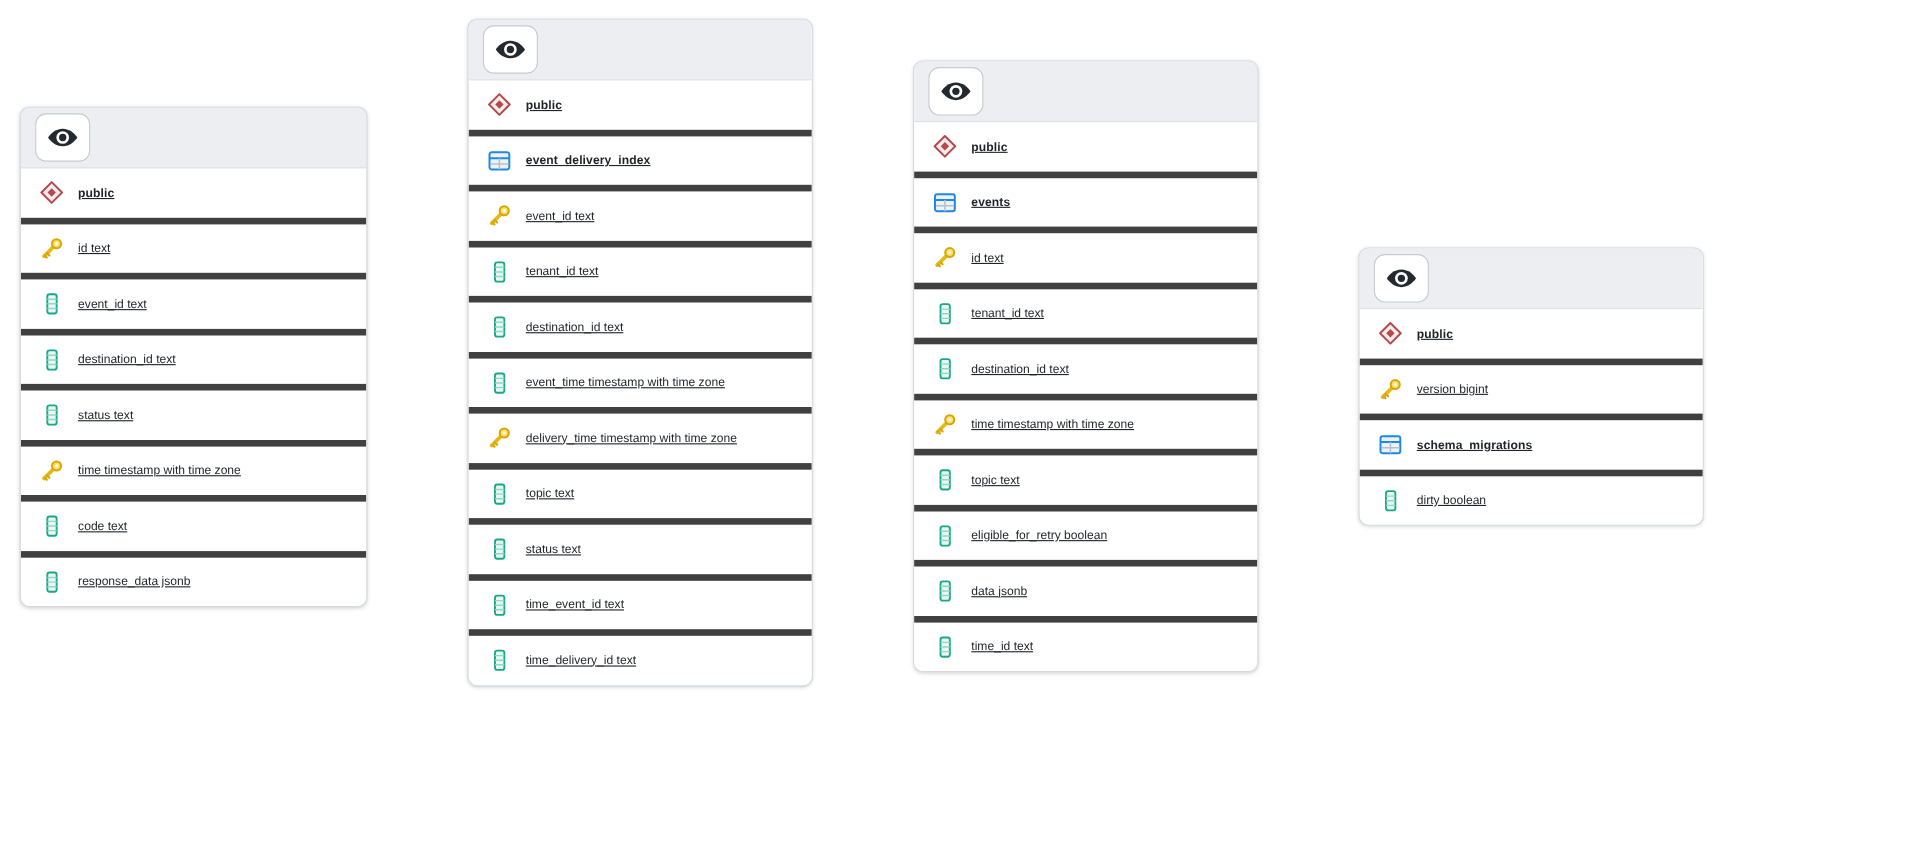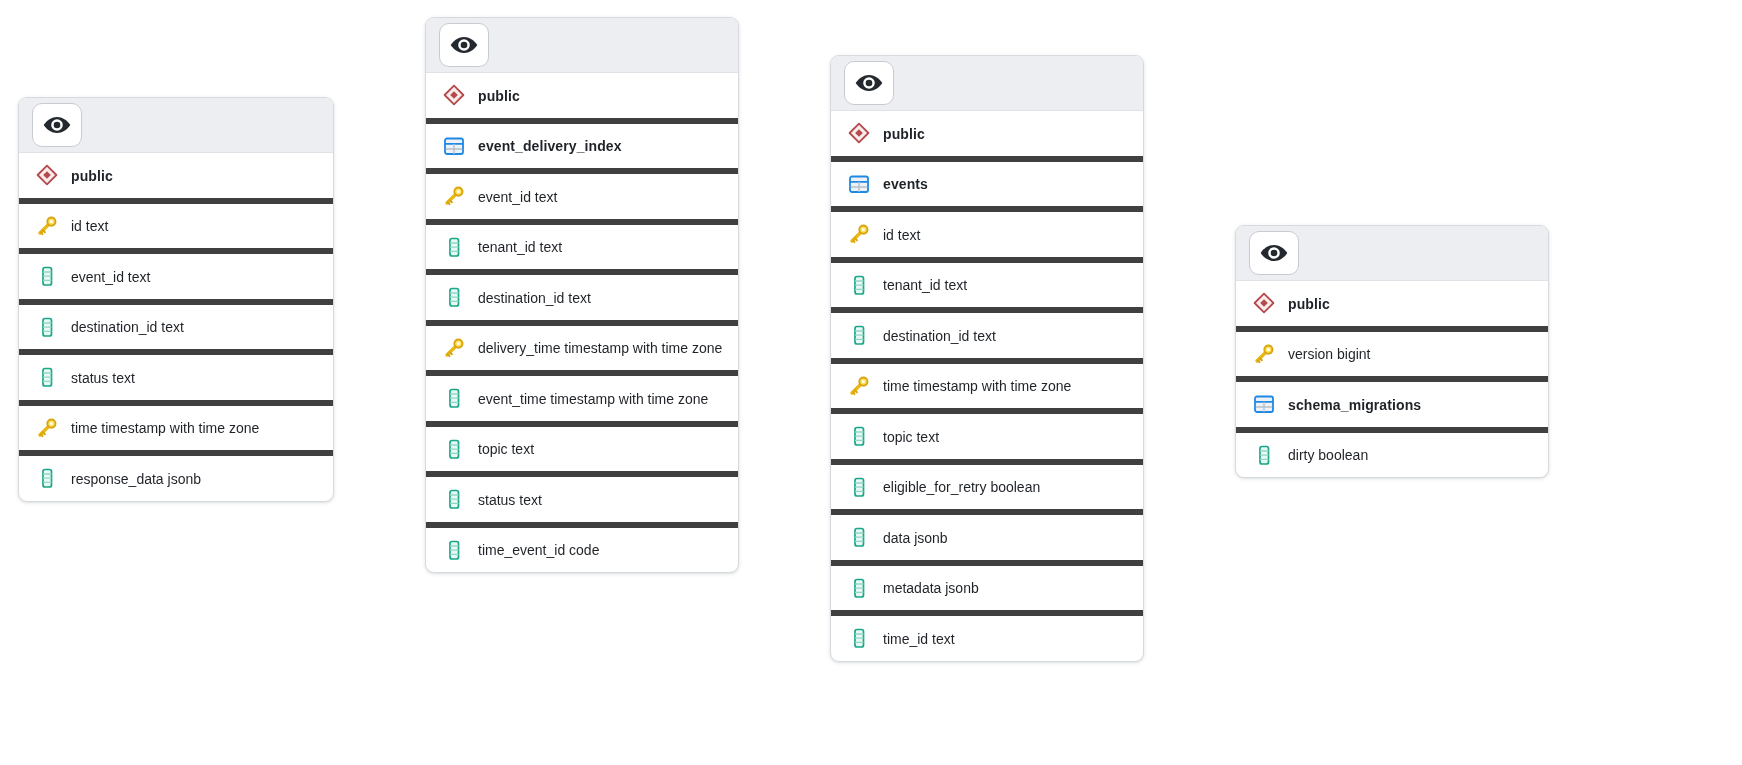--- a/index.html
+++ b/index.html
@@ -43,24 +43,25 @@
     min-height: 44px;
   }
   .row + .row { border-top: 6px solid #404040; }
   .row .icon {
     flex: 0 0 24px;
     width: 24px; height: 24px;
     display: flex; align-items: center; justify-content: center;
     margin-right: 12px;
   }
   .row .label {
-    font-size: 14px;
+    font-size: 11px;
     line-height: 24px;
     word-break: break-all;
     padding-top: 0.5px;
+    text-decoration: underline;
   }
   .row.bold .label { font-weight: 700; letter-spacing: 0.1px; }
 </style>
 </head>
 <body>
 
 <div id="canvas">
     <div class="table-card" style="left: 18px; top: 97px; width: 316px;">
       <div class="card-header">
         <button class="eye-button">
@@ -131,20 +132,29 @@
         </span>
         <span class="label">time timestamp with time zone</span>
       </div>
       <div class="row">
         <span class="icon">
           <svg width="24" height="24" viewBox="0 0 24 24">
             <rect x="8" y="3.5" width="8.5" height="17.5" rx="2" fill="#e9f8f3" stroke="#1aa689" stroke-width="1.7"></rect>
             <path d="M8 8 h8.5 M8 12.2 h8.5 M8 16.4 h8.5" stroke="#8ed8c6" stroke-width="1.3"></path>
           </svg>
         </span>
+        <span class="label">code text</span>
+      </div>
+      <div class="row">
+        <span class="icon">
+          <svg width="24" height="24" viewBox="0 0 24 24">
+            <rect x="8" y="3.5" width="8.5" height="17.5" rx="2" fill="#e9f8f3" stroke="#1aa689" stroke-width="1.7"></rect>
+            <path d="M8 8 h8.5 M8 12.2 h8.5 M8 16.4 h8.5" stroke="#8ed8c6" stroke-width="1.3"></path>
+          </svg>
+        </span>
         <span class="label">response_data jsonb</span>
       </div>
     </div>
     <div class="table-card" style="left: 425px; top: 17px; width: 314px;">
       <div class="card-header">
         <button class="eye-button">
           <span style="display: flex;">
             <svg width="30" height="26" viewBox="0 0 28 24">
               <path d="M14 4.5 C20 4.5 24.6 9 26.4 12 C24.6 15 20 19.5 14 19.5 C8 19.5 3.4 15 1.6 12 C3.4 9 8 4.5 14 4.5 Z" fill="#24292f"></path>
               <circle cx="14" cy="12" r="5.4" fill="#ffffff"></circle>
@@ -198,63 +208,72 @@
           <svg width="24" height="24" viewBox="0 0 24 24">
             <rect x="8" y="3.5" width="8.5" height="17.5" rx="2" fill="#e9f8f3" stroke="#1aa689" stroke-width="1.7"></rect>
             <path d="M8 8 h8.5 M8 12.2 h8.5 M8 16.4 h8.5" stroke="#8ed8c6" stroke-width="1.3"></path>
           </svg>
         </span>
         <span class="label">destination_id text</span>
       </div>
       <div class="row">
         <span class="icon">
           <svg width="24" height="24" viewBox="0 0 24 24">
+            <rect x="8" y="3.5" width="8.5" height="17.5" rx="2" fill="#e9f8f3" stroke="#1aa689" stroke-width="1.7"></rect>
+            <path d="M8 8 h8.5 M8 12.2 h8.5 M8 16.4 h8.5" stroke="#8ed8c6" stroke-width="1.3"></path>
+          </svg>
+        </span>
+        <span class="label">event_time timestamp with time zone</span>
+      </div>
+      <div class="row">
+        <span class="icon">
+          <svg width="24" height="24" viewBox="0 0 24 24">
             <path d="M13.8 10.2 L5 19" stroke="#e8b816" stroke-width="3.4" stroke-linecap="round"></path>
             <path d="M7.8 16.2 L9.9 18.3 M5.7 18.3 L7.5 20.1" stroke="#d9a50f" stroke-width="2" stroke-linecap="round"></path>
             <circle cx="16.4" cy="7.6" r="4.1" fill="#ffe15c" stroke="#d9a50f" stroke-width="1.9"></circle>
             <circle cx="16.4" cy="7.6" r="1.5" fill="#ffffff"></circle>
           </svg>
         </span>
         <span class="label">delivery_time timestamp with time zone</span>
       </div>
       <div class="row">
         <span class="icon">
           <svg width="24" height="24" viewBox="0 0 24 24">
             <rect x="8" y="3.5" width="8.5" height="17.5" rx="2" fill="#e9f8f3" stroke="#1aa689" stroke-width="1.7"></rect>
             <path d="M8 8 h8.5 M8 12.2 h8.5 M8 16.4 h8.5" stroke="#8ed8c6" stroke-width="1.3"></path>
           </svg>
         </span>
-        <span class="label">event_time timestamp with time zone</span>
-      </div>
-      <div class="row">
-        <span class="icon">
-          <svg width="24" height="24" viewBox="0 0 24 24">
-            <rect x="8" y="3.5" width="8.5" height="17.5" rx="2" fill="#e9f8f3" stroke="#1aa689" stroke-width="1.7"></rect>
-            <path d="M8 8 h8.5 M8 12.2 h8.5 M8 16.4 h8.5" stroke="#8ed8c6" stroke-width="1.3"></path>
-          </svg>
-        </span>
         <span class="label">topic text</span>
       </div>
       <div class="row">
         <span class="icon">
           <svg width="24" height="24" viewBox="0 0 24 24">
             <rect x="8" y="3.5" width="8.5" height="17.5" rx="2" fill="#e9f8f3" stroke="#1aa689" stroke-width="1.7"></rect>
             <path d="M8 8 h8.5 M8 12.2 h8.5 M8 16.4 h8.5" stroke="#8ed8c6" stroke-width="1.3"></path>
           </svg>
         </span>
         <span class="label">status text</span>
       </div>
       <div class="row">
         <span class="icon">
           <svg width="24" height="24" viewBox="0 0 24 24">
             <rect x="8" y="3.5" width="8.5" height="17.5" rx="2" fill="#e9f8f3" stroke="#1aa689" stroke-width="1.7"></rect>
             <path d="M8 8 h8.5 M8 12.2 h8.5 M8 16.4 h8.5" stroke="#8ed8c6" stroke-width="1.3"></path>
           </svg>
         </span>
-        <span class="label">time_event_id code</span>
+        <span class="label">time_event_id text</span>
+      </div>
+      <div class="row">
+        <span class="icon">
+          <svg width="24" height="24" viewBox="0 0 24 24">
+            <rect x="8" y="3.5" width="8.5" height="17.5" rx="2" fill="#e9f8f3" stroke="#1aa689" stroke-width="1.7"></rect>
+            <path d="M8 8 h8.5 M8 12.2 h8.5 M8 16.4 h8.5" stroke="#8ed8c6" stroke-width="1.3"></path>
+          </svg>
+        </span>
+        <span class="label">time_delivery_id text</span>
       </div>
     </div>
     <div class="table-card" style="left: 830px; top: 55px; width: 314px;">
       <div class="card-header">
         <button class="eye-button">
           <span style="display: flex;">
             <svg width="30" height="26" viewBox="0 0 28 24">
               <path d="M14 4.5 C20 4.5 24.6 9 26.4 12 C24.6 15 20 19.5 14 19.5 C8 19.5 3.4 15 1.6 12 C3.4 9 8 4.5 14 4.5 Z" fill="#24292f"></path>
               <circle cx="14" cy="12" r="5.4" fill="#ffffff"></circle>
               <circle cx="14" cy="12" r="3.1" fill="#24292f"></circle>
@@ -349,29 +368,20 @@
         </span>
         <span class="label">data jsonb</span>
       </div>
       <div class="row">
         <span class="icon">
           <svg width="24" height="24" viewBox="0 0 24 24">
             <rect x="8" y="3.5" width="8.5" height="17.5" rx="2" fill="#e9f8f3" stroke="#1aa689" stroke-width="1.7"></rect>
             <path d="M8 8 h8.5 M8 12.2 h8.5 M8 16.4 h8.5" stroke="#8ed8c6" stroke-width="1.3"></path>
           </svg>
         </span>
-        <span class="label">metadata jsonb</span>
-      </div>
-      <div class="row">
-        <span class="icon">
-          <svg width="24" height="24" viewBox="0 0 24 24">
-            <rect x="8" y="3.5" width="8.5" height="17.5" rx="2" fill="#e9f8f3" stroke="#1aa689" stroke-width="1.7"></rect>
-            <path d="M8 8 h8.5 M8 12.2 h8.5 M8 16.4 h8.5" stroke="#8ed8c6" stroke-width="1.3"></path>
-          </svg>
-        </span>
         <span class="label">time_id text</span>
       </div>
     </div>
     <div class="table-card" style="left: 1235px; top: 225px; width: 314px;">
       <div class="card-header">
         <button class="eye-button">
           <span style="display: flex;">
             <svg width="30" height="26" viewBox="0 0 28 24">
               <path d="M14 4.5 C20 4.5 24.6 9 26.4 12 C24.6 15 20 19.5 14 19.5 C8 19.5 3.4 15 1.6 12 C3.4 9 8 4.5 14 4.5 Z" fill="#24292f"></path>
               <circle cx="14" cy="12" r="5.4" fill="#ffffff"></circle>

